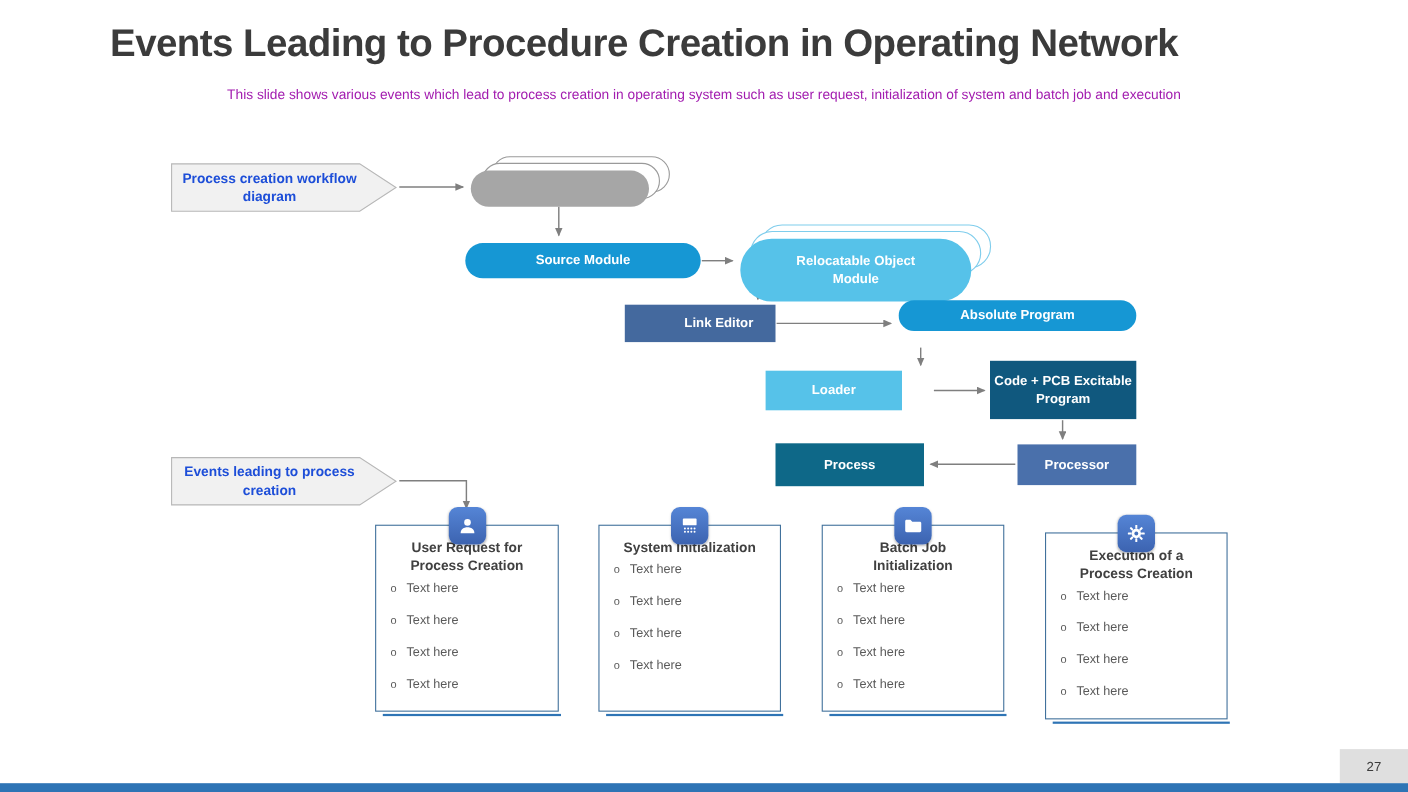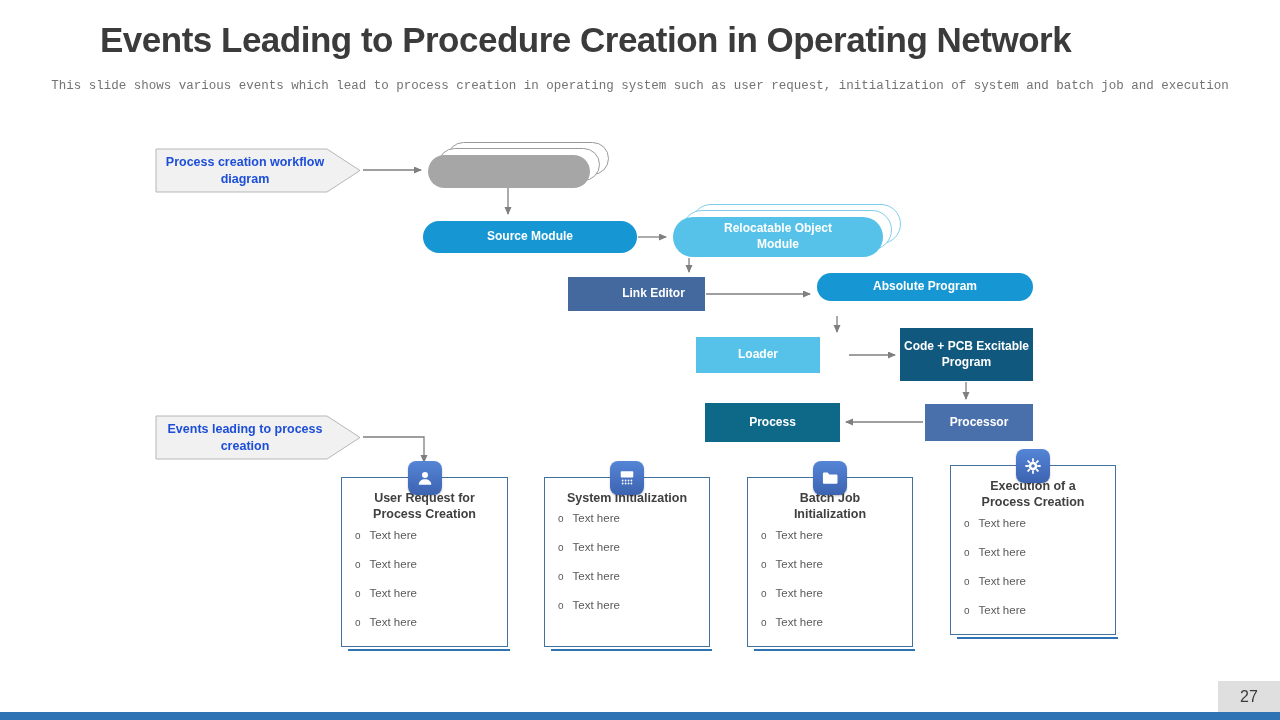--- a/index.html
+++ b/index.html
@@ -1,21 +1,21 @@
 <!DOCTYPE html>
 <html><head>
 <meta charset="utf-8">
 <style>
   html,body{margin:0;padding:0;background:#fff;}
   .slide{position:relative;width:1280px;height:720px;background:#ffffff;overflow:hidden;
          font-family:"Liberation Sans",sans-serif;}
 
   .title{position:absolute;left:100px;top:20px;width:1100px;font-size:35px;font-weight:bold;
          color:#3b3b3b;letter-spacing:-0.5px;}
-  .subtitle{position:absolute;left:0;top:79px;width:100%;text-align:center;font-size:12.5px;color:#737373;font-family:Liberation Mono, monospace;}
+  .subtitle{position:absolute;left:0;top:79px;width:100%;text-align:center;font-size:12.5px;color:#a21caf;}
 
   .connectors{position:absolute;left:0;top:0;pointer-events:none;}
 
   
   .node{position:absolute;display:flex;align-items:center;justify-content:center;color:#fff;
         font-weight:bold;font-size:12px;text-align:center;line-height:1.3;padding:0 10px;box-sizing:border-box;}
   .pill{border-radius:999px;}
   .bright{background:#1697d4;}
   .light{background:#56c2e9;}
   .slate{background:#44699e;}
@@ -38,21 +38,21 @@
   .card-icon{position:absolute;left:50%;top:-17px;transform:translateX(-50%);width:34px;height:34px;
         border-radius:8px;background:linear-gradient(180deg,#5585d6,#3c63b0);display:flex;align-items:center;
         justify-content:center;box-shadow:0 1px 2px rgba(0,0,0,.25);}
   .card h3{margin:12px 20px 6px;text-align:center;font-size:12.5px;color:#404040;line-height:1.3;font-weight:bold;}
   .card ul{list-style:none;margin:6px 0 0 0;padding:0 8px 0 13px;}
   .card li{display:flex;gap:9px;font-size:11.5px;color:#595959;margin-bottom:17px;align-items:baseline;}
   .bm{font-size:10px;color:#595959;}
 
   .footer{position:absolute;left:0;top:686px;width:100%;text-align:center;font-size:13.5px;color:#595959;}
   .pagebox{position:absolute;left:1218px;top:681px;width:62px;height:31px;background:#dfdfdf;
-        display:flex;align-items:center;justify-content:center;font-size:16px;color:#3b3b3b;}
+        display:flex;align-items:center;justify-content:center;font-size:12px;color:#3b3b3b;}
   .bottombar{position:absolute;left:0;top:712px;width:1280px;height:8px;background:#2e74b5;}
 </style>
 </head>
 <body>
 
 <div class="slide">
 
   <div class="title">Events Leading to Procedure Creation in Operating Network</div>
   <div class="subtitle">This slide shows various events which lead to process creation in operating system such as user request, initialization of system and batch job and execution</div>
 
@@ -86,21 +86,21 @@
   <div class="stack-outline" style="left:447px;top:142px;width:162px;height:33px;"></div>
   <div class="stack-outline" style="left:438px;top:148px;width:162px;height:33px;"></div>
   <div class="node pill grayfill" style="left:428px;top:155px;width:162px;height:33px;"></div>
 
   <div class="node pill bright" style="left:423px;top:221px;width:214px;height:32px;">
     <span>Source Module</span>
   </div>
 
   <div class="stack-outline blue" style="left:691px;top:204px;width:210px;height:40px;"></div>
   <div class="stack-outline blue" style="left:682px;top:210px;width:210px;height:40px;"></div>
-  <div class="node pill light" style="left:673px;top:217px;width:210px;height:40px;padding:12px 40px;">
+  <div class="node pill light" style="left:673px;top:217px;width:210px;height:57px;padding:12px 40px;">
     <span>Relocatable Object Module</span>
   </div>
 
   <div class="node slate" style="left:568px;top:277px;width:137px;height:34px;padding-left:44px;">
     <span>Link Editor</span>
   </div>
 
   <div class="node pill bright" style="left:817px;top:273px;width:216px;height:28px;text-align:center;">
     <span>Absolute Program</span>
   </div>
@@ -213,21 +213,21 @@
           <span class="bm">o</span>
           <span>Text here</span>
         </li>
       <li>
           <span class="bm">o</span>
           <span>Text here</span>
         </li>
     </ul>
   </div>
 
-  <div class="card" style="left:950px;top:465px;width:166px;height:170px;">
+  <div class="card" style="left:950px;top:484px;width:166px;height:170px;">
     <div class="card-icon">
       <svg width="20" height="20" viewBox="0 0 24 24">
         <g fill="#fff">
           <circle cx="12" cy="12" r="5.2"></circle>
           <rect x="10.9" y="2.8" width="2.2" height="4" rx="0.6"></rect>
           <rect x="10.9" y="17.2" width="2.2" height="4" rx="0.6"></rect>
           <rect x="2.8" y="10.9" width="4" height="2.2" rx="0.6"></rect>
           <rect x="17.2" y="10.9" width="4" height="2.2" rx="0.6"></rect>
           <g transform="rotate(45 12 12)">
             <rect x="10.9" y="2.8" width="2.2" height="4" rx="0.6"></rect>

